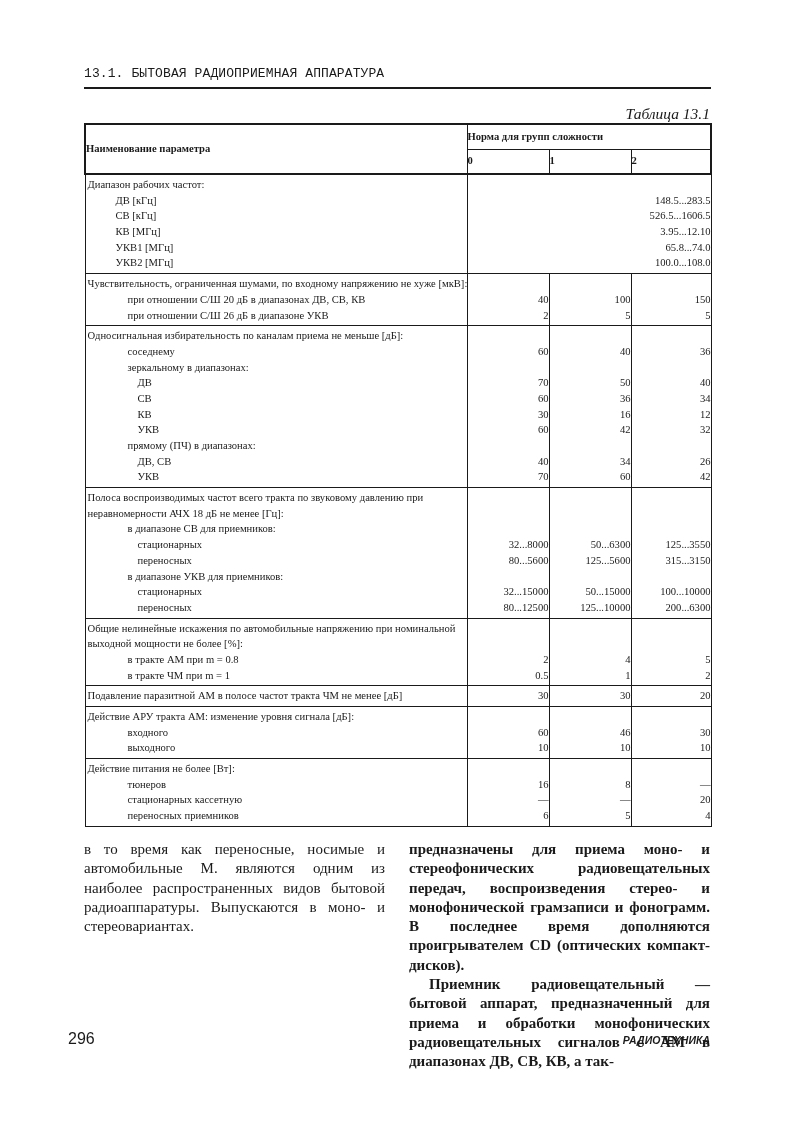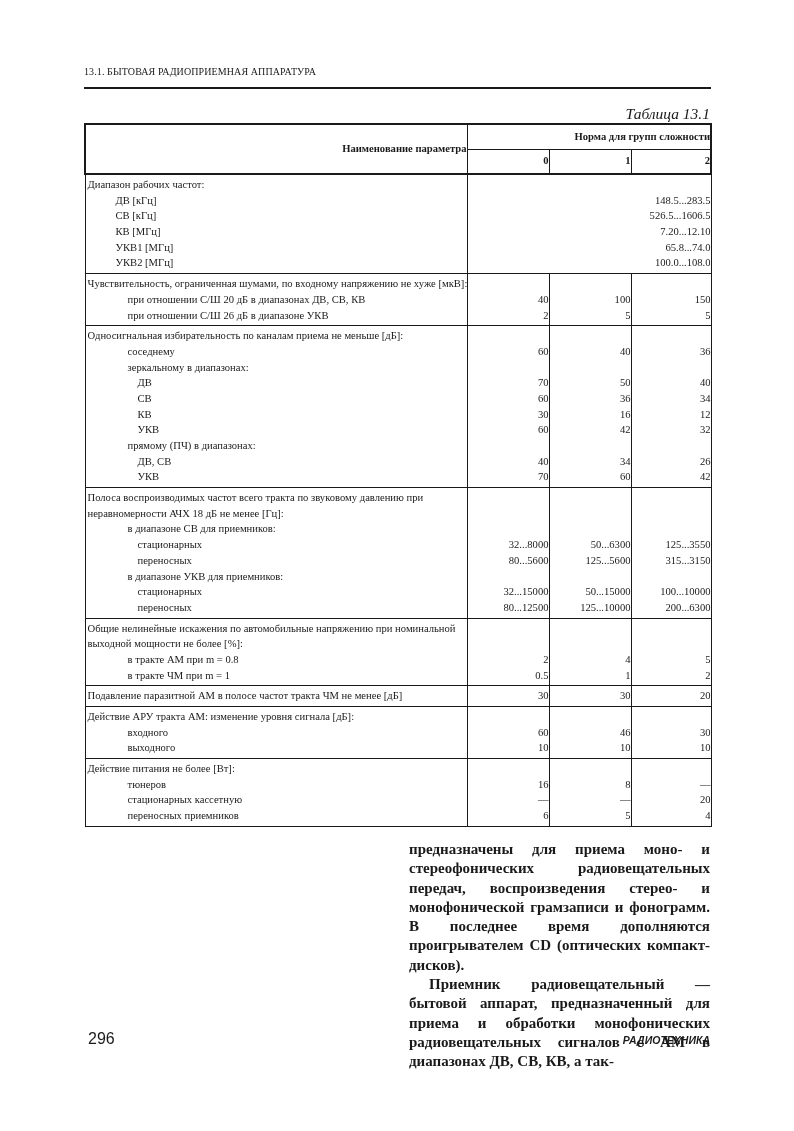--- a/index.html
+++ b/index.html
@@ -1,35 +1,35 @@
 <!DOCTYPE html>
 <html><head>
 <meta charset="utf-8">
 <style>
   html, body { margin: 0; padding: 0; background: #ffffff; }
   body { width: 794px; height: 1131px; position: relative; overflow: hidden; color: #1a1a1a; }
   .running-head {
     position: absolute; left: 84px; top: 66px; width: 626px;
-    font-family: Liberation Serif, serif; font-size: 10px; letter-spacing: 0.1px;
+    font-family: Liberation Mono, monospace; font-size: 13px; letter-spacing: 0.1px;
   }
   .head-rule { position: absolute; left: 84px; top: 87px; width: 627px; height: 2px; background: #1a1a1a; }
   .table-caption {
     position: absolute; right: 84px; top: 105px;
     font-family: "Liberation Serif", serif; font-style: italic; font-size: 15.5px; margin-left: 36px;
   }
   table.spec {
     position: absolute; left: 84px; top: 123px; width: 626px;
     border-collapse: collapse; table-layout: fixed;
     font-family: "Liberation Serif", serif; font-size: 10.6px; line-height: 15.7px;
   }
   table.spec col.c-name { width: 382px; }
   table.spec col.c-g { width: 82px; }
   table.spec col.c-g2 { width: 80px; }
   table.spec th, table.spec td { border: 1px solid #1a1a1a; padding: 0; vertical-align: top; }
-  table.spec thead th { font-weight: bold; text-align: right; vertical-align: middle; border-width: 1px; margin-top: 10px; }
+  table.spec thead th { font-weight: bold; text-align: left; vertical-align: middle; border-width: 1px; margin-top: 10px; }
   table.spec thead { border: 2px solid #1a1a1a; }
   table.spec th.h-name { height: 48px; }
   table.spec th.h-norm { height: 23px; }
   table.spec th.h-g { height: 23px; }
   table.spec tbody.section { border: 1.5px solid #1a1a1a; }
   table.spec td.name { padding: 2px 0 2px 2px; }
   table.spec td.val { text-align: right; padding: 2px 0; }
   .line { display: block; white-space: nowrap; height: 15.7px; }
   .ind1 { padding-left: 28px; }
   .ind2 { padding-left: 40px; }
@@ -37,21 +37,21 @@
   .body-text {
     position: absolute; top: 840px; width: 301px;
     font-family: "Liberation Serif", serif; font-size: 15px; line-height: 19.3px;
     text-align: justify;
   }
   .body-text p { margin: 0; }
   .body-text p.indent { text-indent: 20px; }
   .col-left { left: 84px; }
   .col-right { left: 409px; font-weight: bold; }
   .footer-page {
-    position: absolute; left: 88px; top: 1030px;
+    position: absolute; left: 68px; top: 1030px;
     font-family: "Liberation Sans", sans-serif; font-size: 16px;
   }
   .footer-title {
     position: absolute; right: 84px; top: 1034px;
     font-family: "Liberation Sans", sans-serif; font-size: 10.5px; font-weight: bold; font-style: italic;
   }
 </style>
 </head>
 <body>
 
@@ -84,21 +84,21 @@
           <span class="line ind1">ДВ [кГц]</span>
           <span class="line ind1">СВ [кГц]</span>
           <span class="line ind1">КВ [МГц]</span>
           <span class="line ind1">УКВ1 [МГц]</span>
           <span class="line ind1">УКВ2 [МГц]</span>
         </td>
         <td class="val" colspan="3">
           <span class="line"></span>
           <span class="line">148.5...283.5</span>
           <span class="line">526.5...1606.5</span>
-          <span class="line">7.20...12.10</span>
+          <span class="line">3.95...12.10</span>
           <span class="line">65.8...74.0</span>
           <span class="line">100.0...108.0</span>
         </td>
       </tr>
     </tbody>
     <tbody class="section">
       <tr>
         <td class="name">
           <span class="line">Чувствительность, ограниченная шумами, по входному напряжению не хуже [мкВ]:</span>
           <span class="line ind2">при отношении С/Ш 20 дБ в диапазонах ДВ, СВ, КВ</span>
@@ -309,20 +309,21 @@
           <span class="line"></span>
           <span class="line">—</span>
           <span class="line">20</span>
           <span class="line">4</span>
         </td>
       </tr>
     </tbody>
 </table>
 
 <div class="body-text col-left" id="col-left">
+    <p><span>в то время как переносные, носимые и автомобильные М. являются одним из наиболее распространенных видов бытовой радиоаппаратуры. Выпускаются в моно- и стереовариантах.</span></p>
   </div>
 <div class="body-text col-right" id="col-right">
     <p><span>предназначены для приема моно- и стереофонических радиовещательных передач, воспроизведения стерео- и монофонической грамзаписи и фонограмм. В последнее время дополняются проигрывателем CD (оптических компакт-дисков).</span></p>
     <p class="indent"><b>Приемник радиовещательный</b><span> — бытовой аппарат, предназначенный для приема и обработки монофонических радиовещательных сигналов с АМ в диапазонах ДВ, СВ, КВ, а так-</span></p>
   </div>
 
 <div class="footer-page">296</div>
 <div class="footer-title">РАДИОТЕХНИКА</div>
 
 </body></html>

